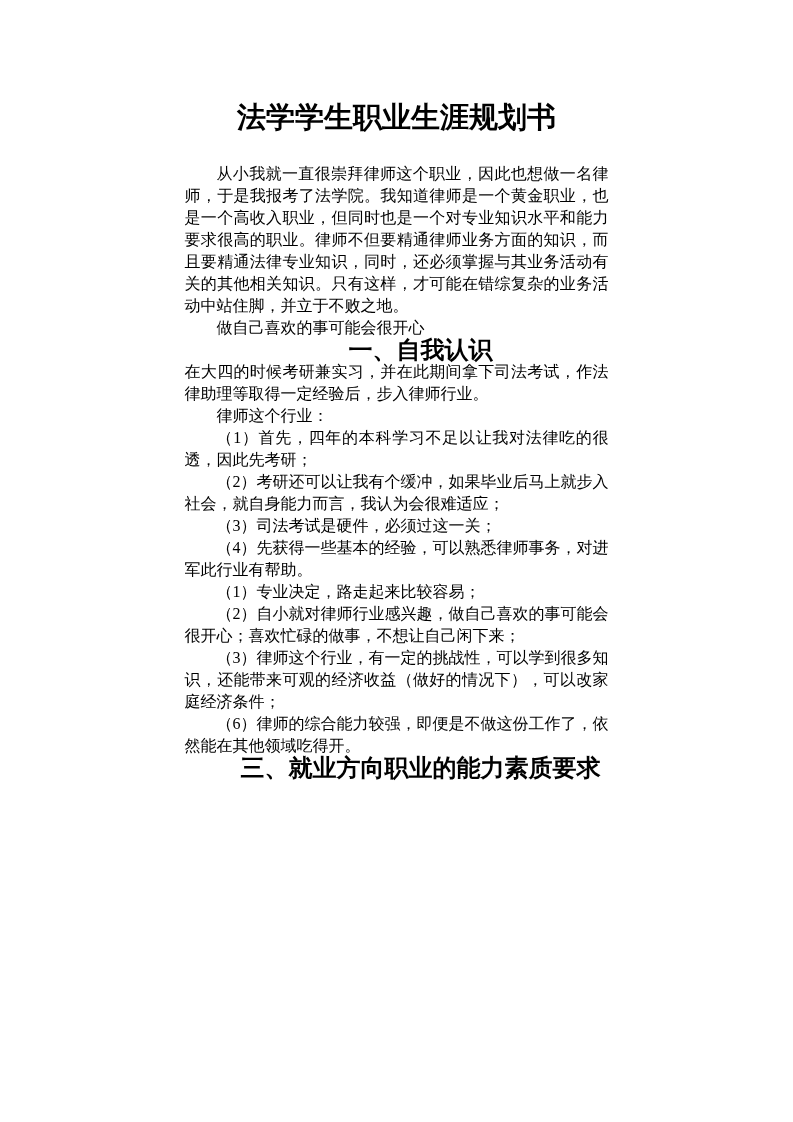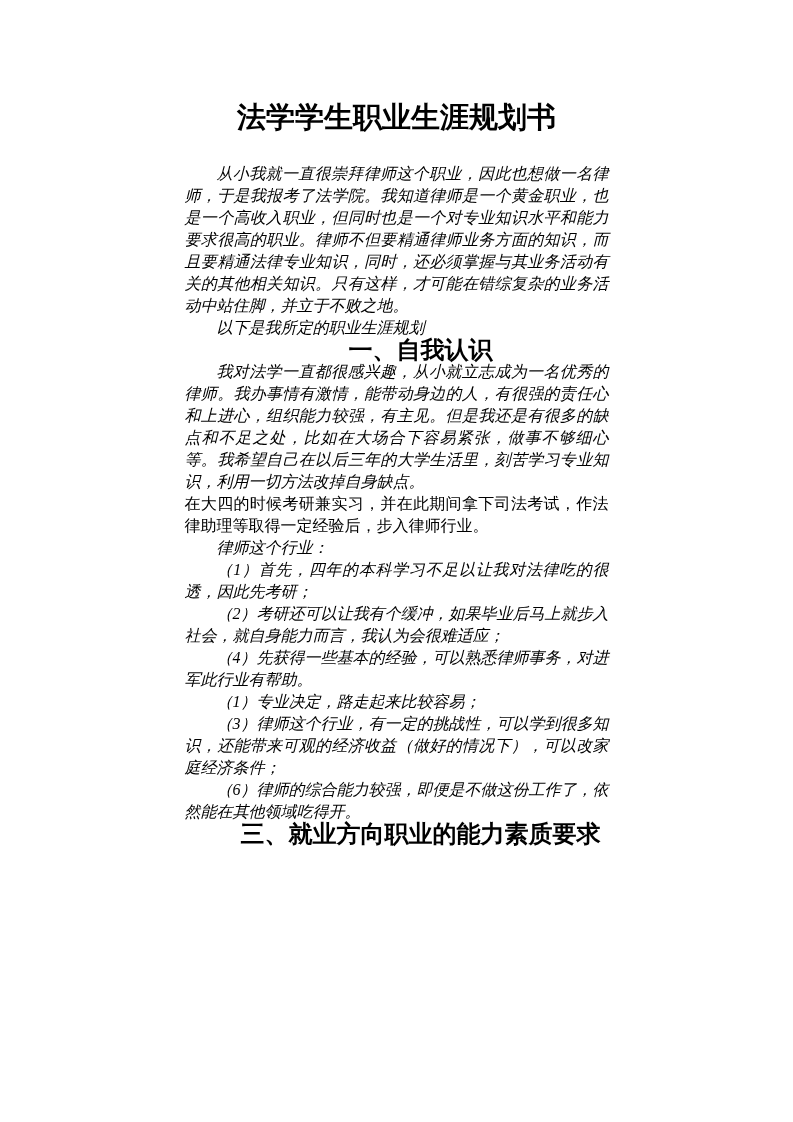--- a/index.html
+++ b/index.html
@@ -26,21 +26,20 @@
     line-height: 40px;
     font-weight: bold;
     text-align: center;
     margin: 0 0 26px 0;
     white-space: nowrap;
   }
   .para {
     margin: 0;
     text-align: justify;
     text-indent: 2em;
-    font-style: italic;
   }
   .para-flush {
     margin: 0;
     text-align: justify;
     text-indent: 0;
   }
   .section-heading {
     margin: 0;
     font-weight: bold;
     text-indent: 2em;
@@ -51,41 +50,42 @@
 </style>
 </head>
 <body>
 
 <div class="page">
 
   <h1 class="doc-title">法学学生职业生涯规划书</h1>
 
   <p class="para">从小我就一直很崇拜律师这个职业，因此也想做一名律师，于是我报考了法学院。我知道律师是一个黄金职业，也是一个高收入职业，但同时也是一个对专业知识水平和能力要求很高的职业。律师不但要精通律师业务方面的知识，而且要精通法律专业知识，同时，还必须掌握与其业务活动有关的其他相关知识。只有这样，才可能在错综复杂的业务活动中站住脚，并立于不败之地。</p>
 
-  <p class="para">以下是我所定的职业生涯规划</p>
+  <p class="para">做自己喜欢的事可能会很开心</p>
 
   <h2 class="section-heading">一、自我认识</h2>
 
-  <p class="para">我对法学一直都很感兴趣，从小就立志成为一名优秀的律师。我办事情有激情，能带动身边的人，有很强的责任心和上进心，组织能力较强，有主见。但是我还是有很多的缺点和不足之处，比如在大场合下容易紧张，做事不够细心等。我希望自己在以后三年的大学生活里，刻苦学习专业知识，利用一切方法改掉自身缺点。</p>
 
 
   <p class="para-flush spaced">在大四的时候考研兼实习，并在此期间拿下司法考试，作法律助理等取得一定经验后，步入律师行业。</p>
 
   <p class="para spaced">律师这个行业：</p>
 
   <p class="para spaced">（1）首先，四年的本科学习不足以让我对法律吃的很透，因此先考研；</p>
 
   <p class="para spaced">（2）考研还可以让我有个缓冲，如果毕业后马上就步入社会，就自身能力而言，我认为会很难适应；</p>
 
+  <p class="para spaced">（3）司法考试是硬件，必须过这一关；</p>
 
   <p class="para spaced">（4）先获得一些基本的经验，可以熟悉律师事务，对进军此行业有帮助。</p>
 
 
   <p class="para spaced">（1）专业决定，路走起来比较容易；</p>
 
+  <p class="para spaced">（2）自小就对律师行业感兴趣，做自己喜欢的事可能会很开心；喜欢忙碌的做事，不想让自己闲下来；</p>
 
   <p class="para spaced">（3）律师这个行业，有一定的挑战性，可以学到很多知识，还能带来可观的经济收益（做好的情况下），可以改家庭经济条件；</p>
 
   <p class="para spaced">（6）律师的综合能力较强，即便是不做这份工作了，依然能在其他领域吃得开。</p>
 
   <h2 class="section-heading spaced">三、就业方向职业的能力素质要求</h2>
 
 </div>
 
 </body></html>

